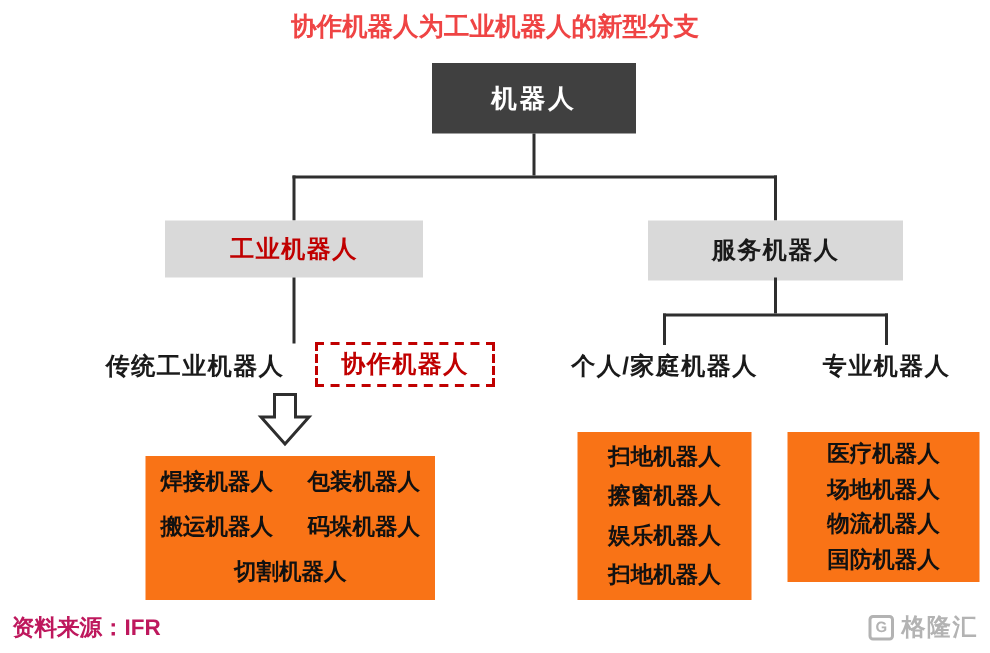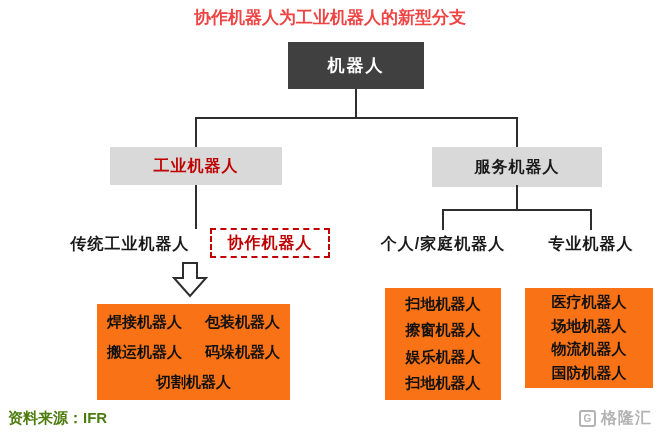--- a/index.html
+++ b/index.html
@@ -27,21 +27,21 @@
     display:flex; align-items:center; justify-content:center;
     font-size:16px; font-weight:700; letter-spacing:1px;
   }
   .leaf-box { position:absolute; background:#f97316; color:#111; }
   .leaf-grid { display:flex; flex-direction:column; justify-content:center; height:100%; }
   .leaf-row { display:flex; justify-content:center; gap:23px; line-height:30px; font-size:15px; font-weight:600; }
   .leaf-col { display:flex; flex-direction:column; justify-content:space-evenly; align-items:center;
               height:100%; font-size:15px; font-weight:600; }
   .arrow-svg { position:absolute; }
   .source {
-    position:absolute; left:8px; top:409px; font-size:15px; font-weight:600; color:#4d7c0f;
+    position:absolute; left:8px; top:409px; font-size:15px; font-weight:600; color:#be185d;
   }
   .watermark {
     position:absolute; right:8px; top:408px; display:flex; align-items:center; gap:5px;
     color:#b3b3b3;
   }
   .wm-icon {
     width:17px; height:17px; border:2px solid #b3b3b3; border-radius:3px;
     display:flex; align-items:center; justify-content:center;
     font-size:10px; font-weight:700; color:#b3b3b3;
   }

